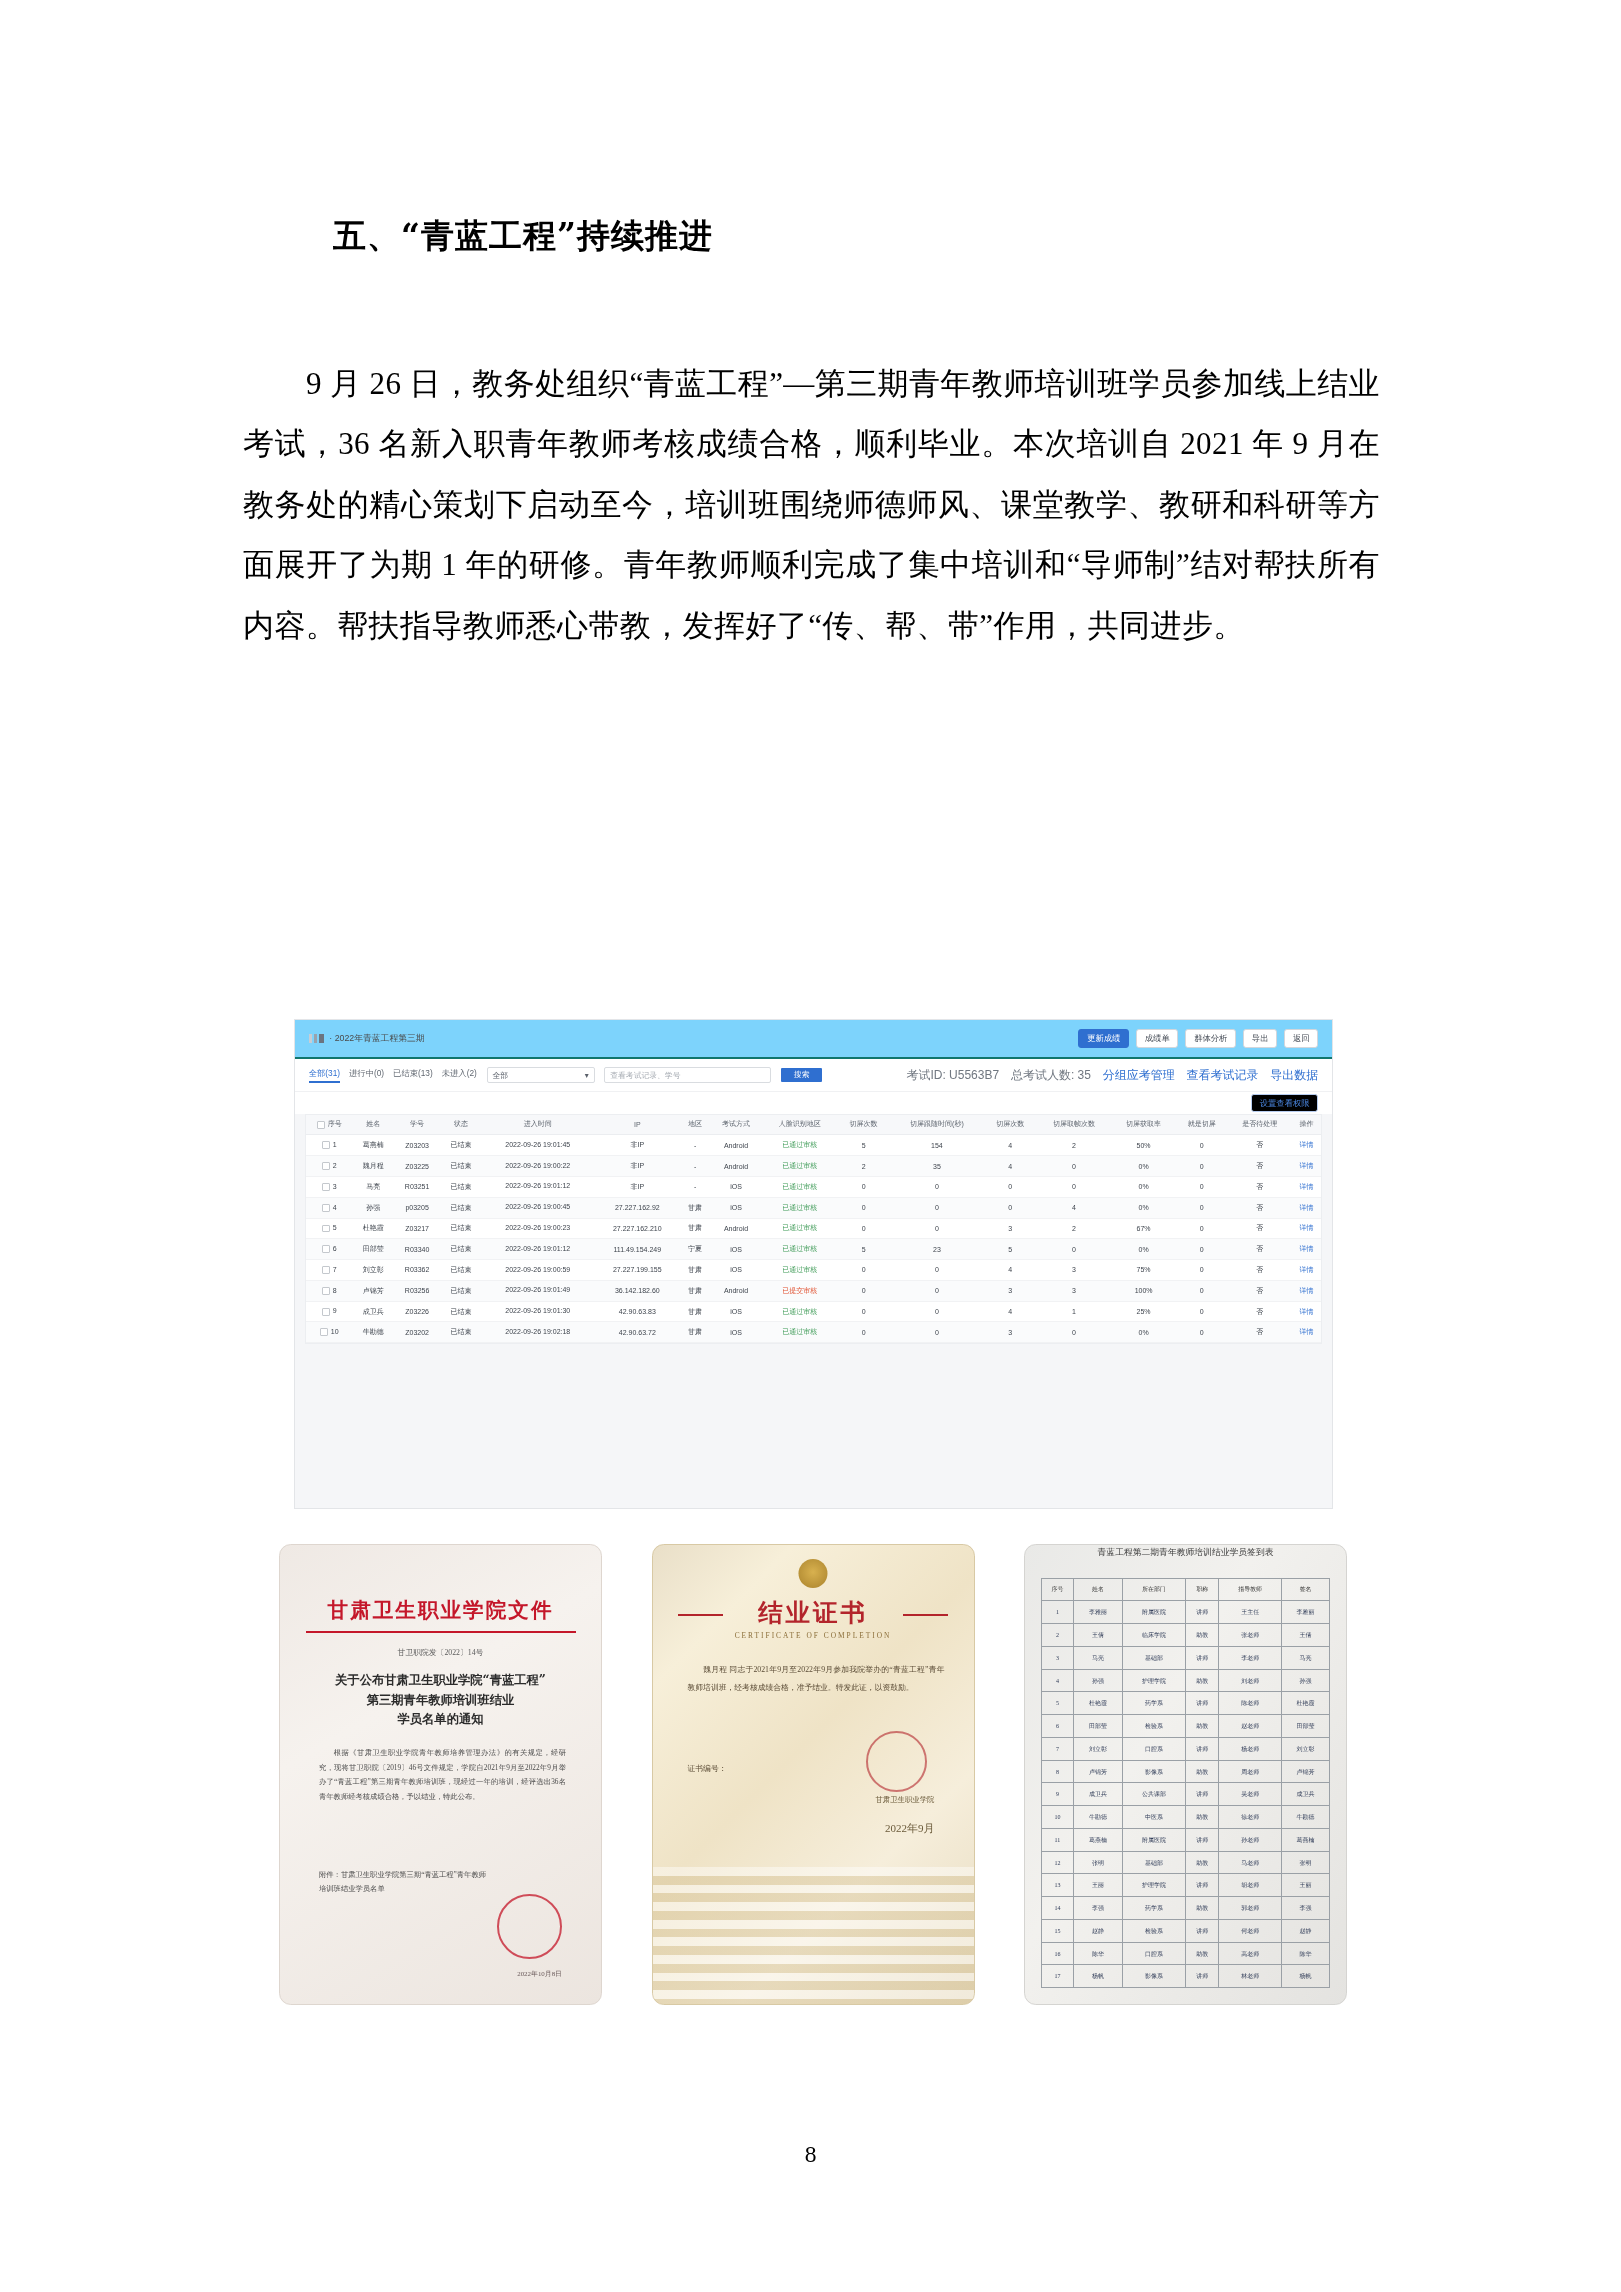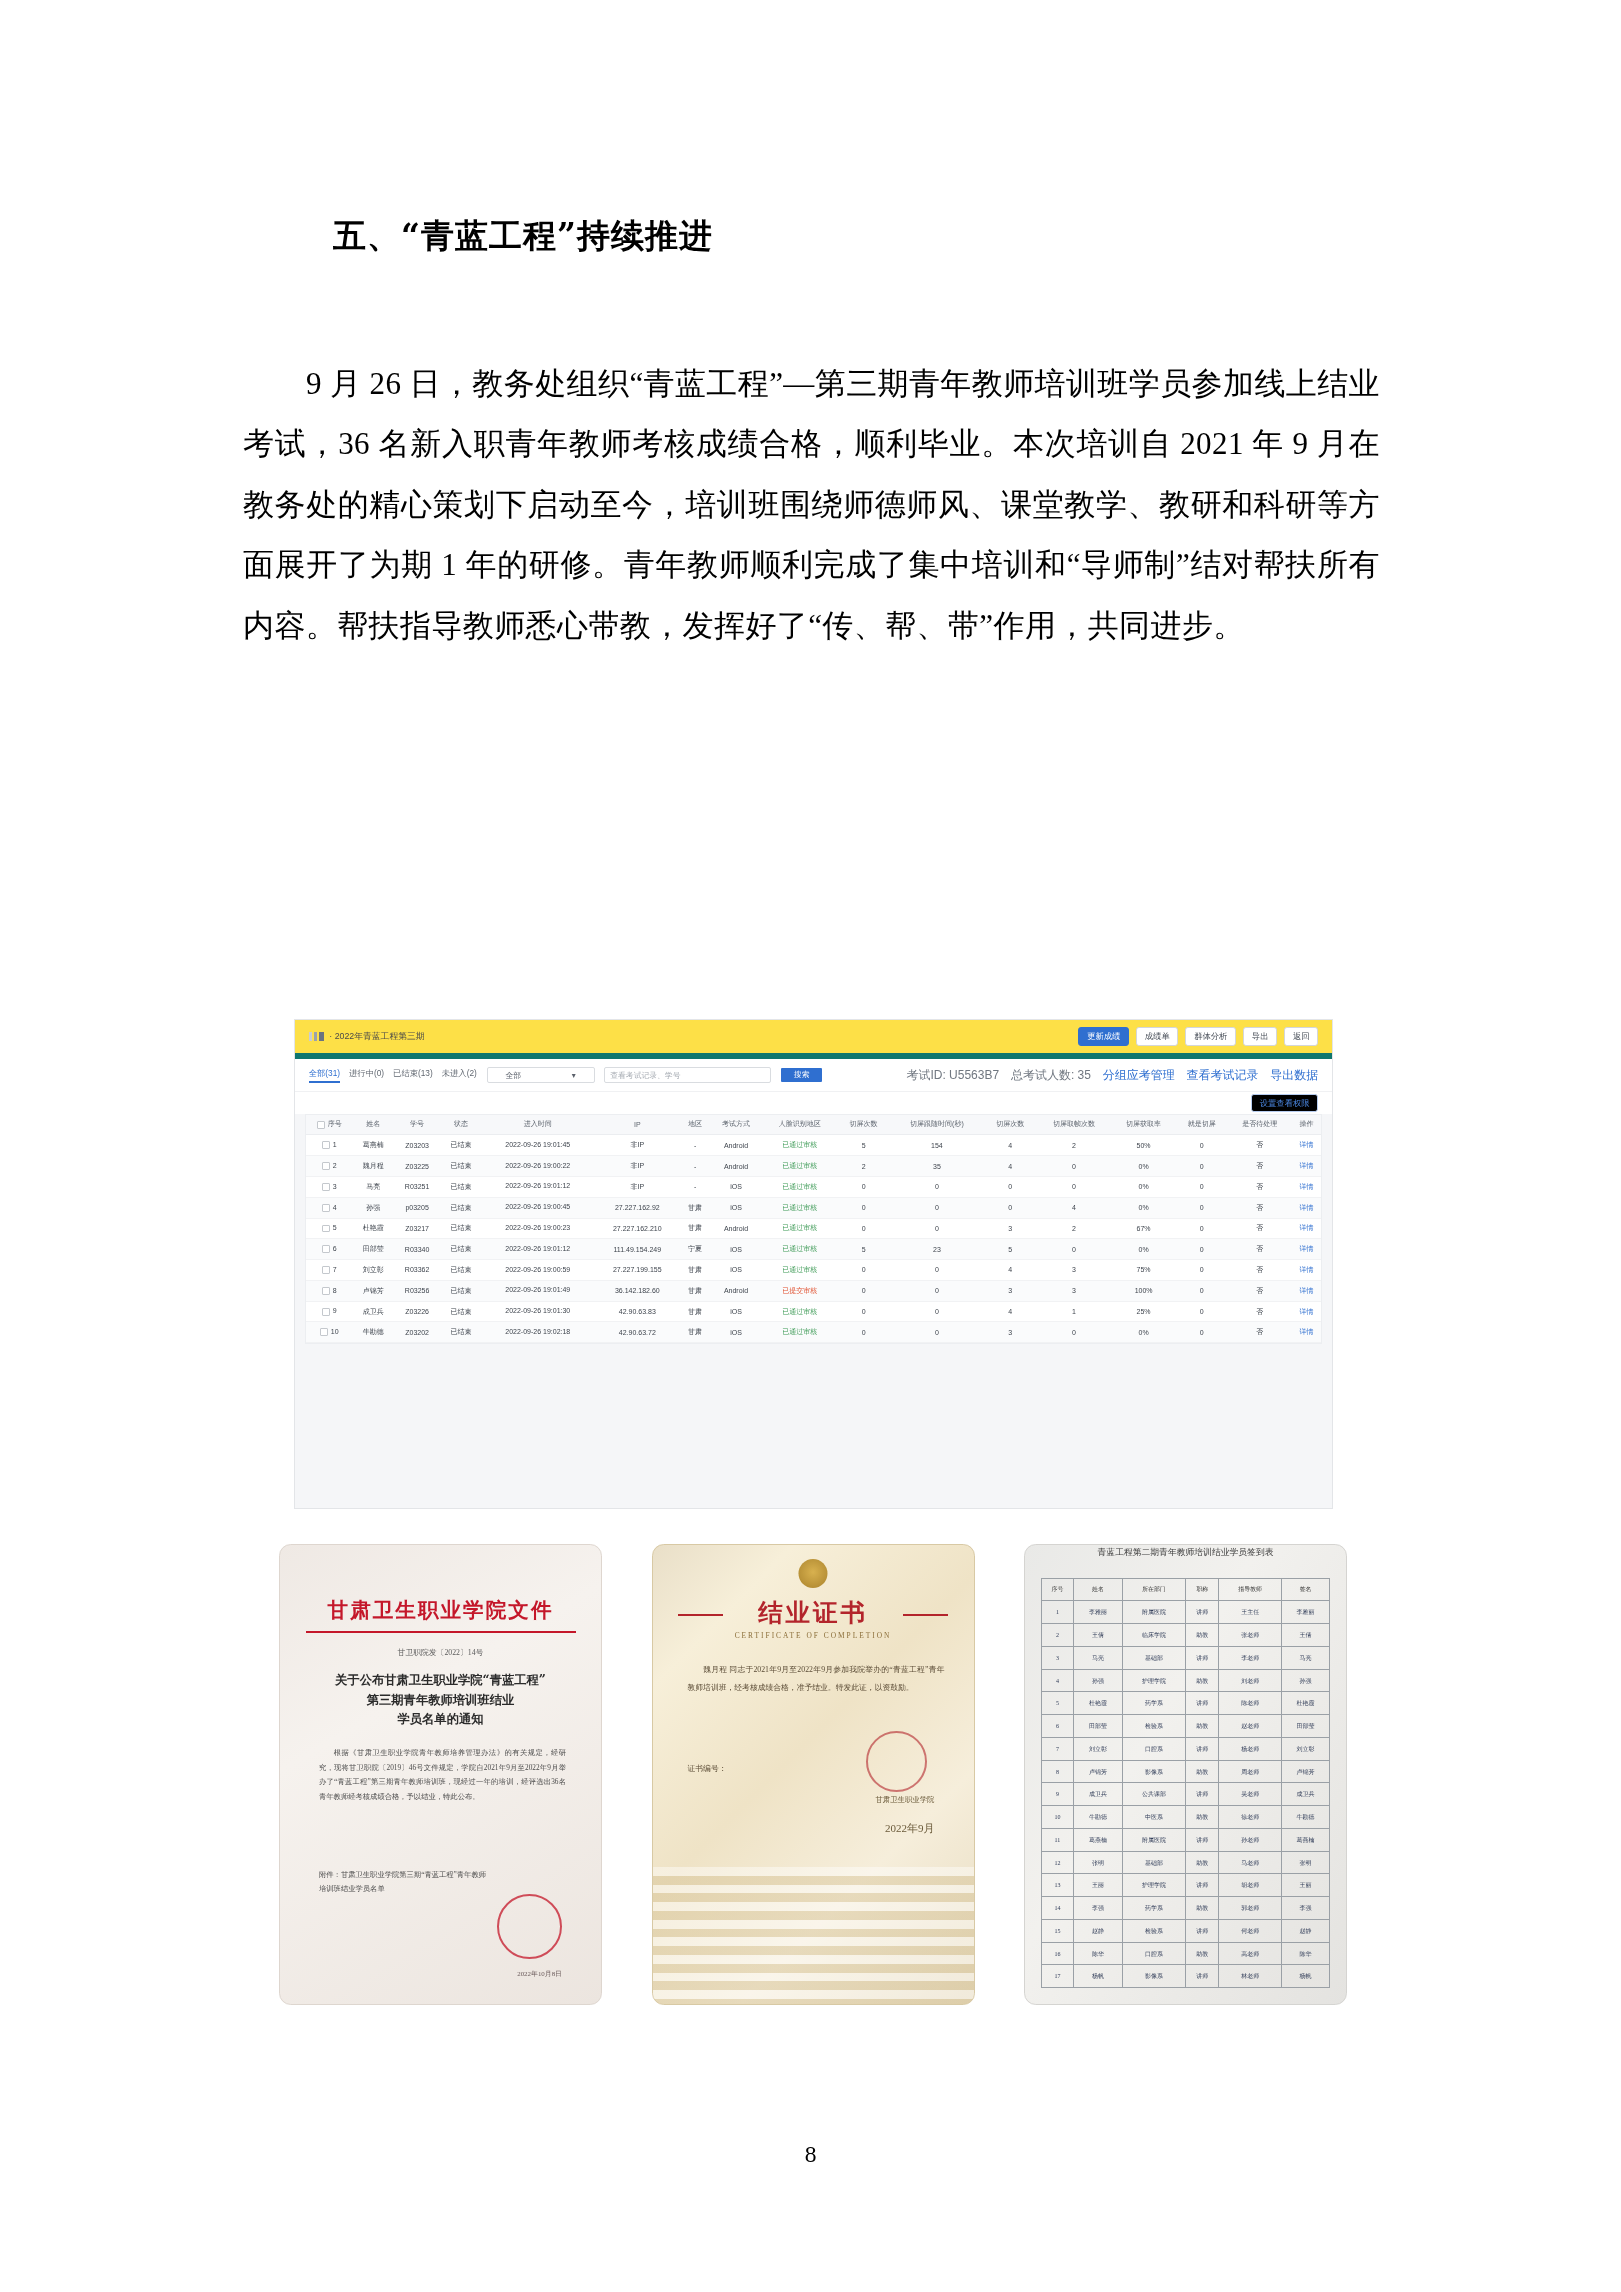--- a/index.html
+++ b/index.html
@@ -55,25 +55,25 @@
     width: 1039px;
     height: 490px;
     background: #f5f6f8;
     border: 1px solid #e3e5e8;
     box-sizing: border-box;
     font-family: "Liberation Sans", "DejaVu Sans", sans-serif;
     overflow: hidden;
   }
   .ss-topbar {
     height: 39px;
-    background: #fde047;
+    background: #7dd3fc;
     display: flex;
     align-items: center;
     padding: 0 13.7px;
-    border-bottom: 6px solid #0f766e;
+    border-bottom: 2px solid #0f766e;
     box-sizing: border-box;
   }
   .ss-breadcrumb {
     font-size: 8.8px;
     color: #4a4a4a;
     display: flex;
     align-items: center;
     gap: 4.9px;
   }
   .ss-logo {
@@ -133,21 +133,21 @@
   .ss-select {
     width: 108px;
     height: 16.7px;
     border: 1px solid #d9dce0;
     border-radius: 2px;
     font-size: 7.8px;
     color: #5b616b;
     display: flex;
     align-items: center;
     justify-content: space-between;
-    padding: 0 18px;
+    padding: 0 5px;
     box-sizing: border-box;
     background: #fff;
   }
   .ss-input {
     width: 167px;
     height: 16.7px;
     border: 1px solid #d9dce0;
     border-radius: 2px;
     font-size: 7.8px;
     color: #a7acb3;

